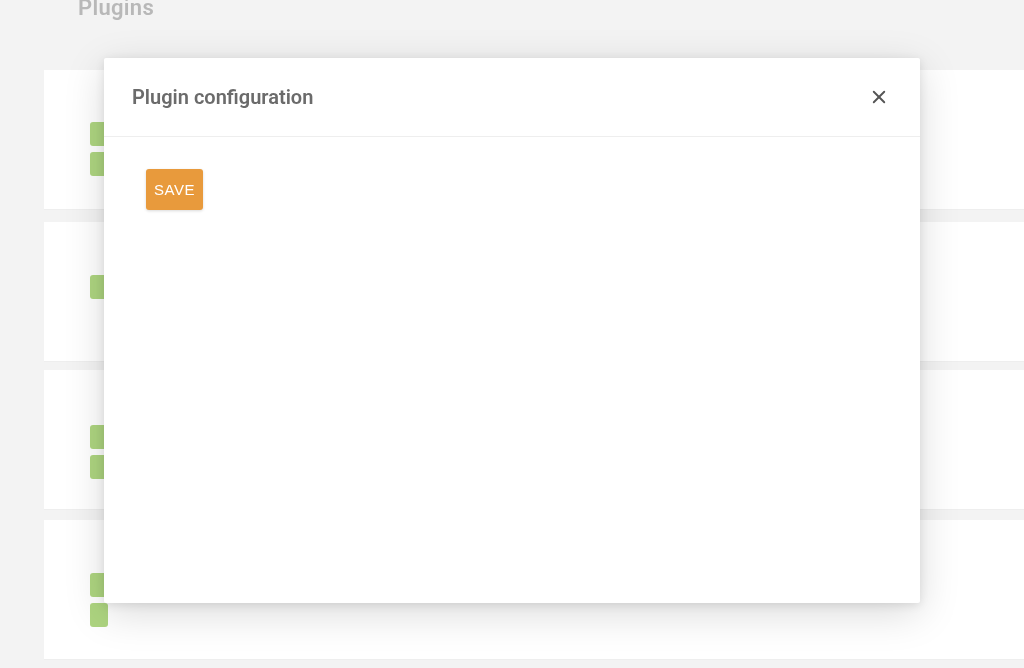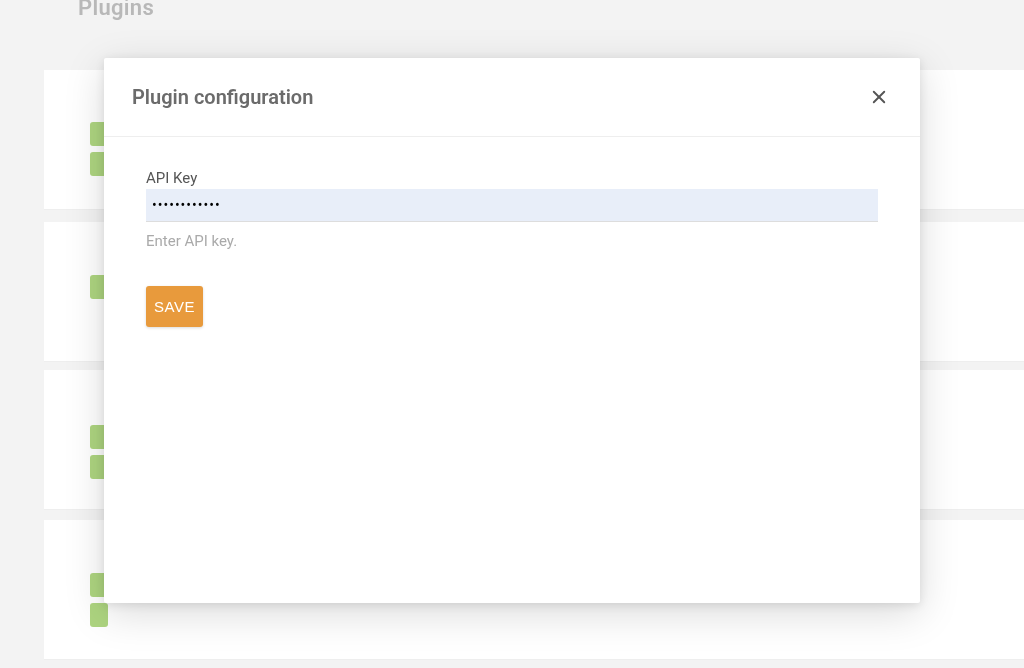--- a/index.html
+++ b/index.html
@@ -195,21 +195,16 @@
     <div class="modal-header">
       <h2 class="modal-title">Plugin configuration</h2>
       <button class="close-button" aria-label="Close">
         <svg viewBox="0 0 24 24" fill="none" stroke="currentColor" stroke-width="2.5" stroke-linecap="round">
           <line x1="5" y1="5" x2="19" y2="19"></line>
           <line x1="19" y1="5" x2="5" y2="19"></line>
         </svg>
       </button>
     </div>
     <div class="modal-body">
-      <div class="form-group">
-        <label class="form-label">API Key</label>
-        <input type="password" class="form-input" value="••••••••••••" style="">
-        <span class="form-hint">Enter API key.</span>
-      </div>
       <button class="save-button">SAVE</button>
     </div>
   </div>
 </div>
 
 </body></html>

